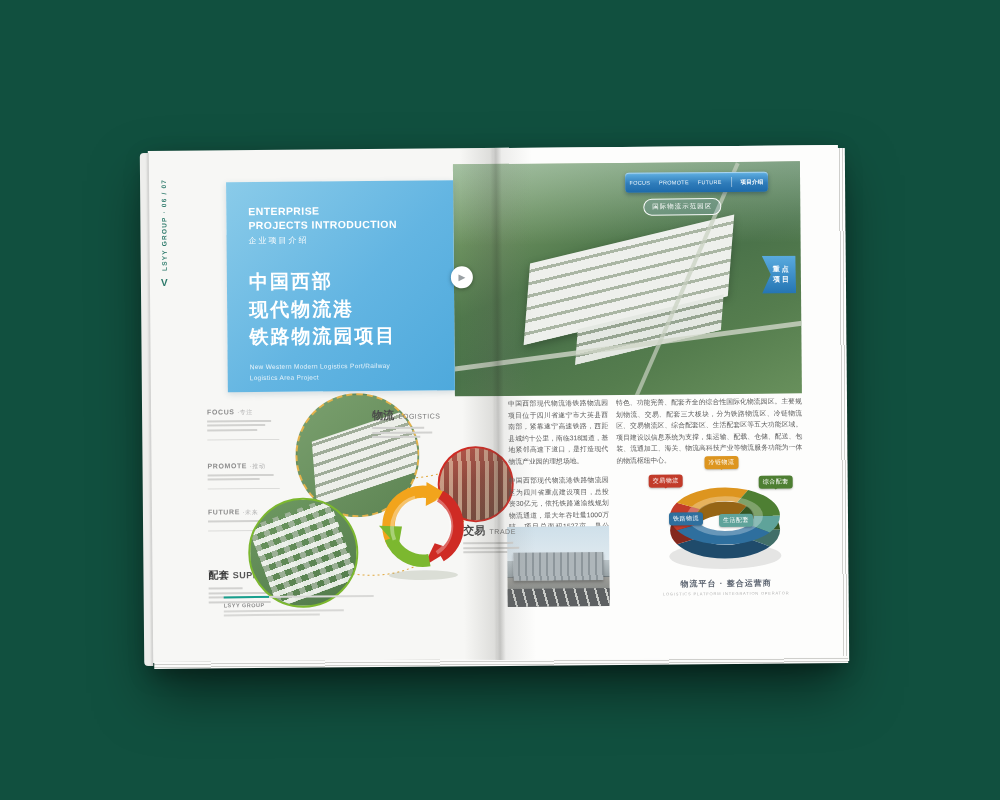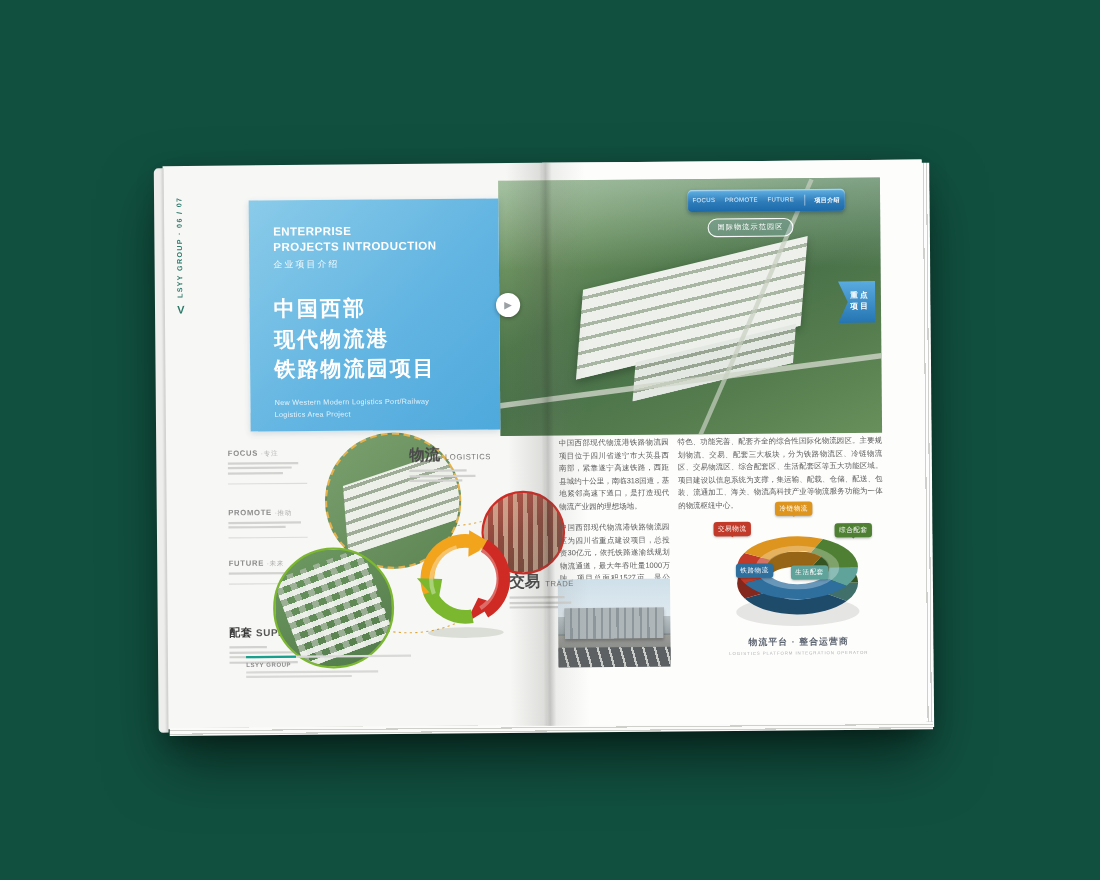--- a/index.html
+++ b/index.html
@@ -83,21 +83,21 @@
     background:linear-gradient(150deg,#6f9a62 0%,#51794a 100%);}
   #circ-bot .grid{position:absolute;inset:10px;transform:rotate(-20deg);
     background:repeating-linear-gradient(0deg,rgba(245,247,243,.9) 0 5px,transparent 5px 11px),
                repeating-linear-gradient(90deg,rgba(170,185,165,.8) 0 6px,transparent 6px 13px);}
   #circ-right{left:287px;top:298px;width:72px;height:72px;border:2px solid #cf2b24;
     background:linear-gradient(160deg,#b8574a 0%,#8e4a3e 45%,#6e4a3c 100%);}
   #circ-right .st{position:absolute;inset:0;
     background:repeating-linear-gradient(90deg,rgba(240,220,190,.55) 0 4px,transparent 4px 9px);}
 
   
-  .pair-label .cn{font-size:14px;font-weight:bold;color:#4a4a4a;}
+  .pair-label .cn{font-size:11px;font-weight:bold;color:#4a4a4a;}
   .pair-label .en{font-size:7px;color:#767676;letter-spacing:.5px;}
   .pair-label{z-index:4;width:78px;}
 
   
   #recycle{left:212px;top:322px;width:120px;height:115px;z-index:4;}
   #connectors{left:0;top:0;width:345px;height:512px;z-index:2;pointer-events:none;}
 
   
   #foot-rule{left:72px;top:446px;width:150px;height:2px;z-index:3;
     background:linear-gradient(90deg,#17a08e 0 45px,#d9d9d7 45px 100%);}

